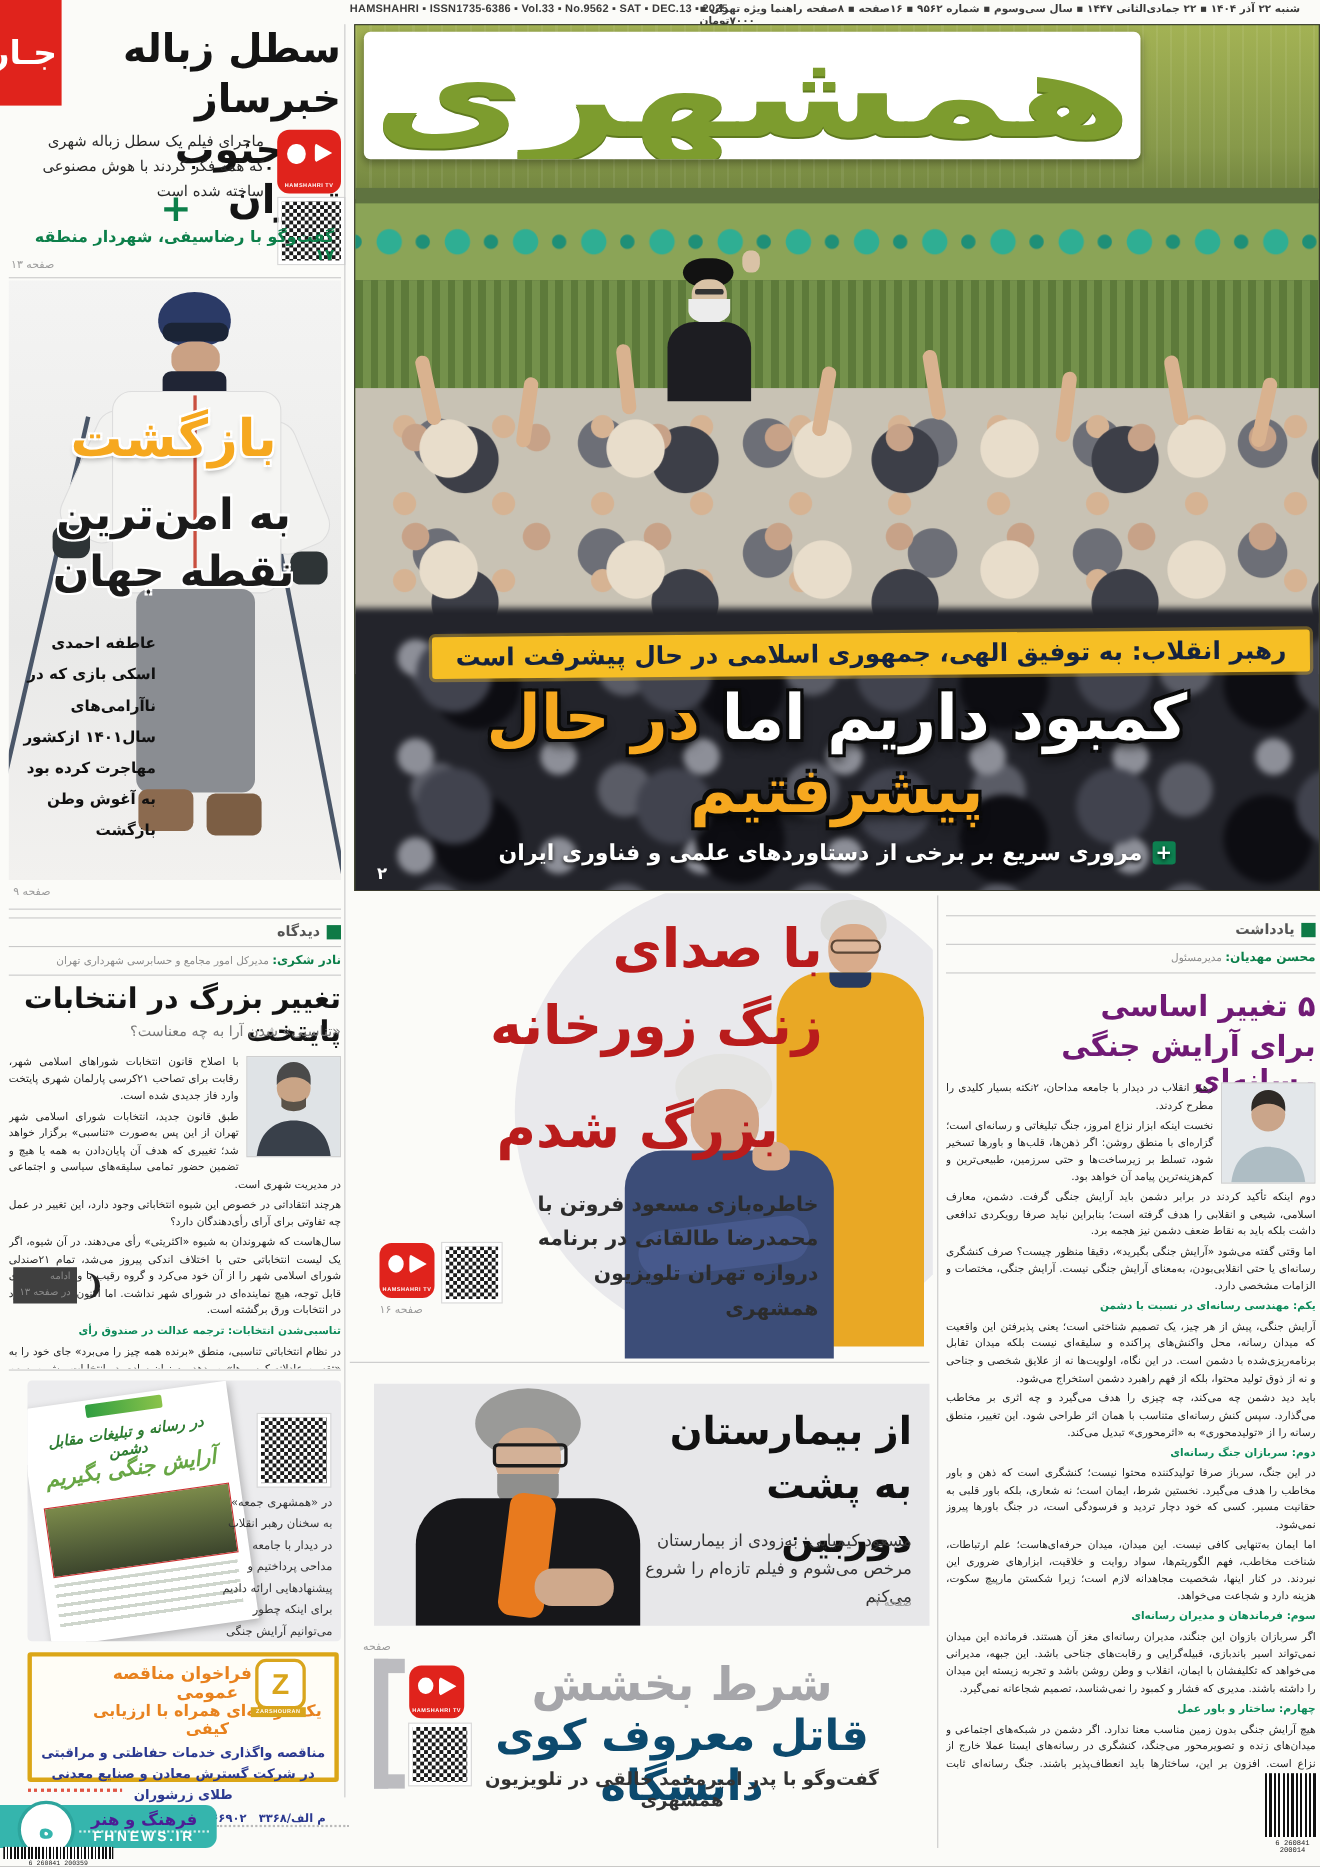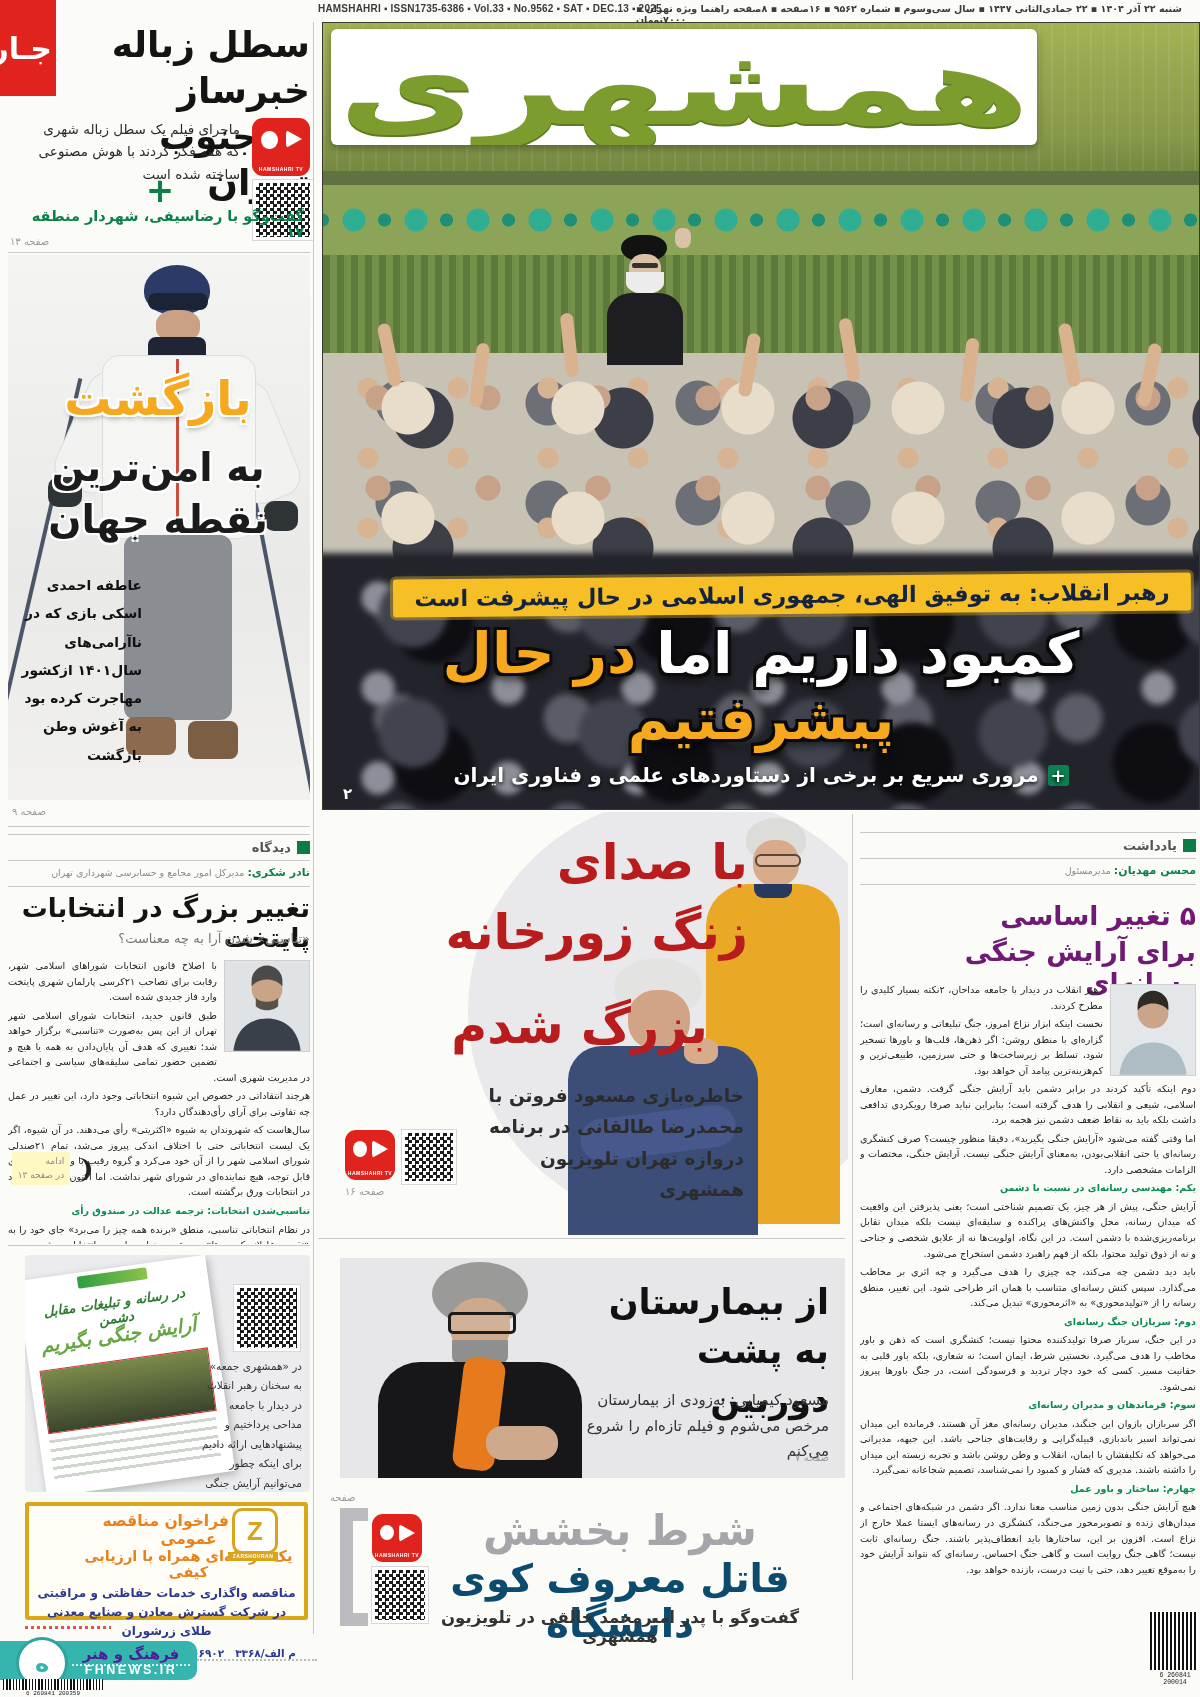--- a/index.html
+++ b/index.html
@@ -49,21 +49,21 @@
   .auth b{color:#0c7f4a;font-size:11px;}
   
   .vp-h1{left:8px;top:893px;width:302px;font-size:26px;font-weight:900;color:#141414;text-align:right;}
   .vp-sub{left:8px;top:931px;width:302px;font-size:13px;color:#777;text-align:right;}
   .body-txt{position:absolute;font-size:9.6px;line-height:1.62;color:#222;text-align:justify;overflow:hidden;}
   .body-txt p{margin:0 0 3px 0;}
   .gh{color:#0d8a5a;font-weight:bold;}
   .portrait{float:right;width:84px;height:90px;margin:2px 0 3px 7px;border:1px solid #cfcfcf;background:#e7eaec;}
   .cont-tag{left:10px;top:1152px;width:86px;display:flex;align-items:center;gap:4px;}
   .cont-br{font-size:26px;font-weight:900;color:#222;}
-  .cont-tx{font-size:9px;color:#8a8a8a;background:#fef9c3;padding:3px 6px;line-height:1.5;}
+  .cont-tx{font-size:9px;color:#8a8a8a;background:#404040;padding:3px 6px;line-height:1.5;}
   
   .lead{left:322px;top:22px;width:876px;height:786px;overflow:hidden;border:1px solid #3a3a2c;background:#50663a;}
   .lead .lyr{position:absolute;left:0;right:0;}
   .wall{top:0;height:158px;background:
      repeating-linear-gradient(90deg,rgba(255,255,255,.07) 0 2px,rgba(0,0,0,0) 2px 13px),
      linear-gradient(180deg,#a3b254,#87994a 70%,#70833f);}
   .beam{top:148px;height:14px;background:#5f7340;}
   .motif{top:162px;height:70px;background-color:#8ba457;
      background-image:radial-gradient(circle,#2fae93 11px,rgba(0,0,0,0) 12px),
         radial-gradient(circle,#d98f3f 4px,rgba(0,0,0,0) 5px),
@@ -420,20 +420,21 @@
     </div>
     <p>رهبر انقلاب در دیدار با جامعه مداحان، ۲نکته بسیار کلیدی را مطرح کردند.</p>
     <p>نخست اینکه ابزار نزاع امروز، جنگ تبلیغاتی و رسانه‌ای است؛ گزاره‌ای با منطق روشن: اگر ذهن‌ها، قلب‌ها و باورها تسخیر شود، تسلط بر زیرساخت‌ها و حتی سرزمین، طبیعی‌ترین و کم‌هزینه‌ترین پیامد آن خواهد بود.</p>
     <p>دوم اینکه تأکید کردند در برابر دشمن باید آرایش جنگی گرفت. دشمن، معارف اسلامی، شیعی و انقلابی را هدف گرفته است؛ بنابراین نباید صرفا رویکردی تدافعی داشت بلکه باید به نقاط ضعف دشمن نیز هجمه برد.</p>
     <p>اما وقتی گفته می‌شود «آرایش جنگی بگیرید»، دقیقا منظور چیست؟ صرف کنشگری رسانه‌ای یا حتی انقلابی‌بودن، به‌معنای آرایش جنگی نیست. آرایش جنگی، مختصات و الزامات مشخصی دارد.</p>
     <p class="gh">یکم: مهندسی رسانه‌ای در نسبت با دشمن</p>
     <p>آرایش جنگی، پیش از هر چیز، یک تصمیم شناختی است؛ یعنی پذیرفتن این واقعیت که میدان رسانه، محل واکنش‌های پراکنده و سلیقه‌ای نیست بلکه میدان تقابل برنامه‌ریزی‌شده با دشمن است. در این نگاه، اولویت‌ها نه از علایق شخصی و جناحی و نه از ذوق تولید محتوا، بلکه از فهم راهبرد دشمن استخراج می‌شود.</p>
     <p>باید دید دشمن چه می‌کند، چه چیزی را هدف می‌گیرد و چه اثری بر مخاطب می‌گذارد. سپس کنش رسانه‌ای متناسب با همان اثر طراحی شود. این تغییر، منطق رسانه را از «تولیدمحوری» به «اثرمحوری» تبدیل می‌کند.</p>
     <p class="gh">دوم: سربازان جنگ رسانه‌ای</p>
     <p>در این جنگ، سرباز صرفا تولیدکننده محتوا نیست؛ کنشگری است که ذهن و باور مخاطب را هدف می‌گیرد. نخستین شرط، ایمان است؛ نه شعاری، بلکه باور قلبی به حقانیت مسیر. کسی که خود دچار تردید و فرسودگی است، در جنگ باورها پیروز نمی‌شود.</p>
+    <p>اما ایمان به‌تنهایی کافی نیست. این میدان، میدان حرفه‌ای‌هاست؛ علم ارتباطات، شناخت مخاطب، فهم الگوریتم‌ها، سواد روایت و خلاقیت، ابزارهای ضروری این نبردند. در کنار اینها، شخصیت مجاهدانه لازم است؛ زیرا شکستن مارپیچ سکوت، هزینه دارد و شجاعت می‌خواهد.</p>
     <p class="gh">سوم: فرماندهان و مدیران رسانه‌ای</p>
     <p>اگر سربازان بازوان این جنگند، مدیران رسانه‌ای مغز آن هستند. فرمانده این میدان نمی‌تواند اسیر باندبازی، قبیله‌گرایی و رقابت‌های جناحی باشد. این جبهه، مدیرانی می‌خواهد که تکلیفشان با ایمان، انقلاب و وطن روشن باشد و تجربه زیسته این میدان را داشته باشند. مدیری که فشار و کمبود را نمی‌شناسد، تصمیم شجاعانه نمی‌گیرد.</p>
     <p class="gh">چهارم: ساختار و باور عمل</p>
     <p>هیچ آرایش جنگی بدون زمین مناسب معنا ندارد. اگر دشمن در شبکه‌های اجتماعی و میدان‌های زنده و تصویرمحور می‌جنگد، کنشگری در رسانه‌های ایستا عملا خارج از نزاع است. افزون بر این، ساختارها باید انعطاف‌پذیر باشند. جنگ رسانه‌ای ثابت نیست؛ گاهی جنگ روایت است و گاهی جنگ احساس. رسانه‌ای که نتواند آرایش خود را به‌موقع تغییر دهد، حتی با نیت درست، بازنده خواهد بود.</p>
 
   </div>
   <div class="abs n-barcode"></div>
   <div class="abs n-bdig">6 260841 200014</div>
 
 </div>

